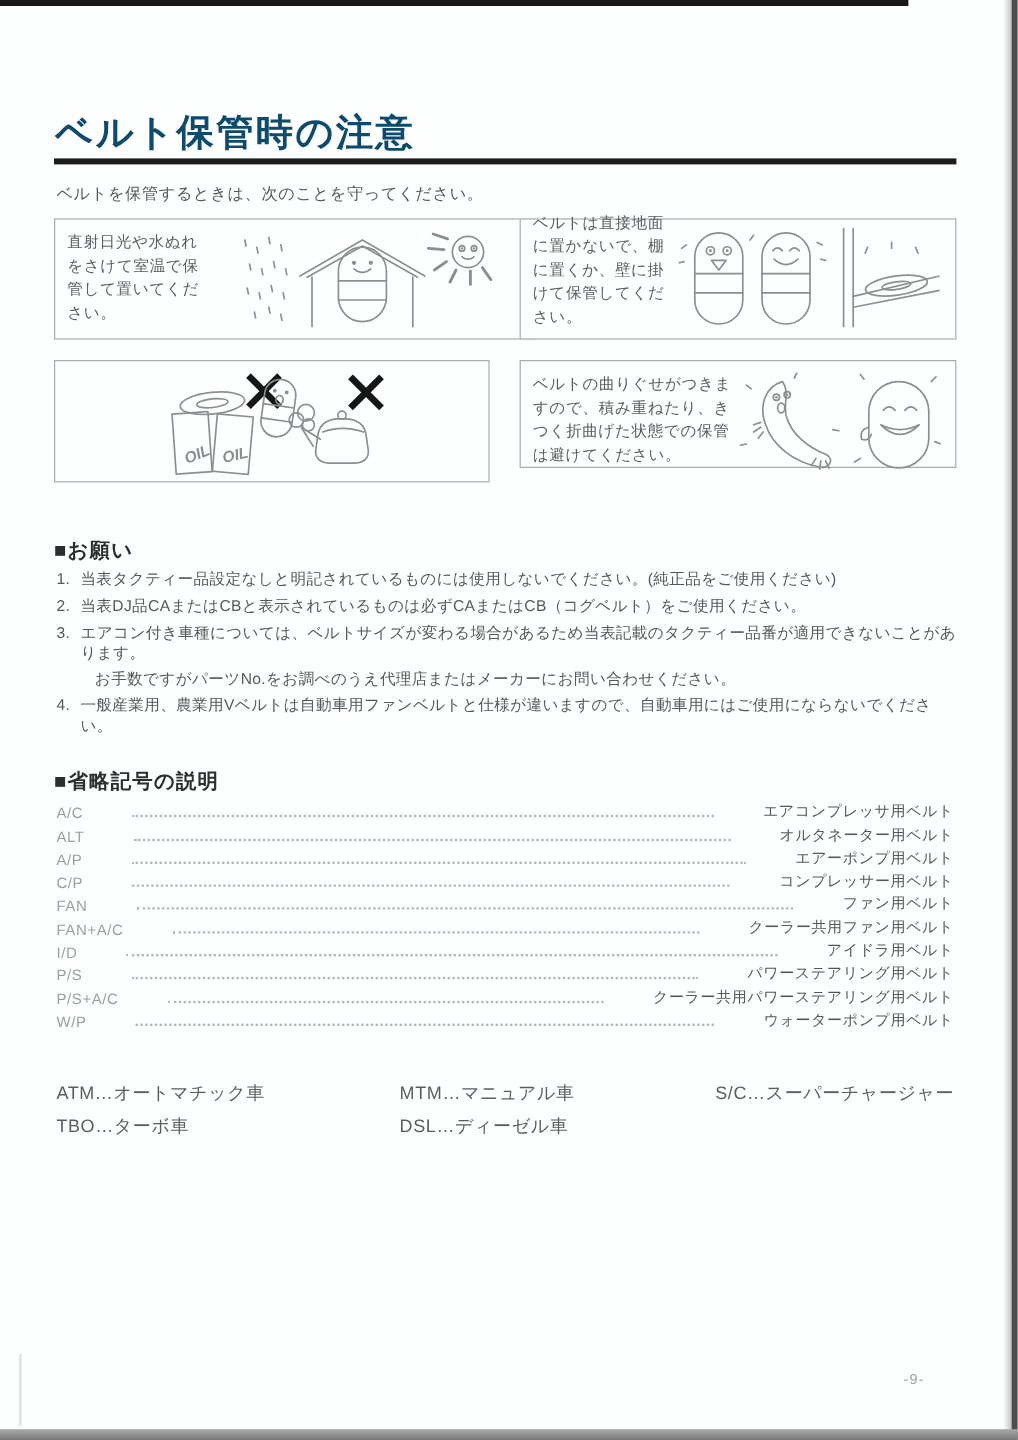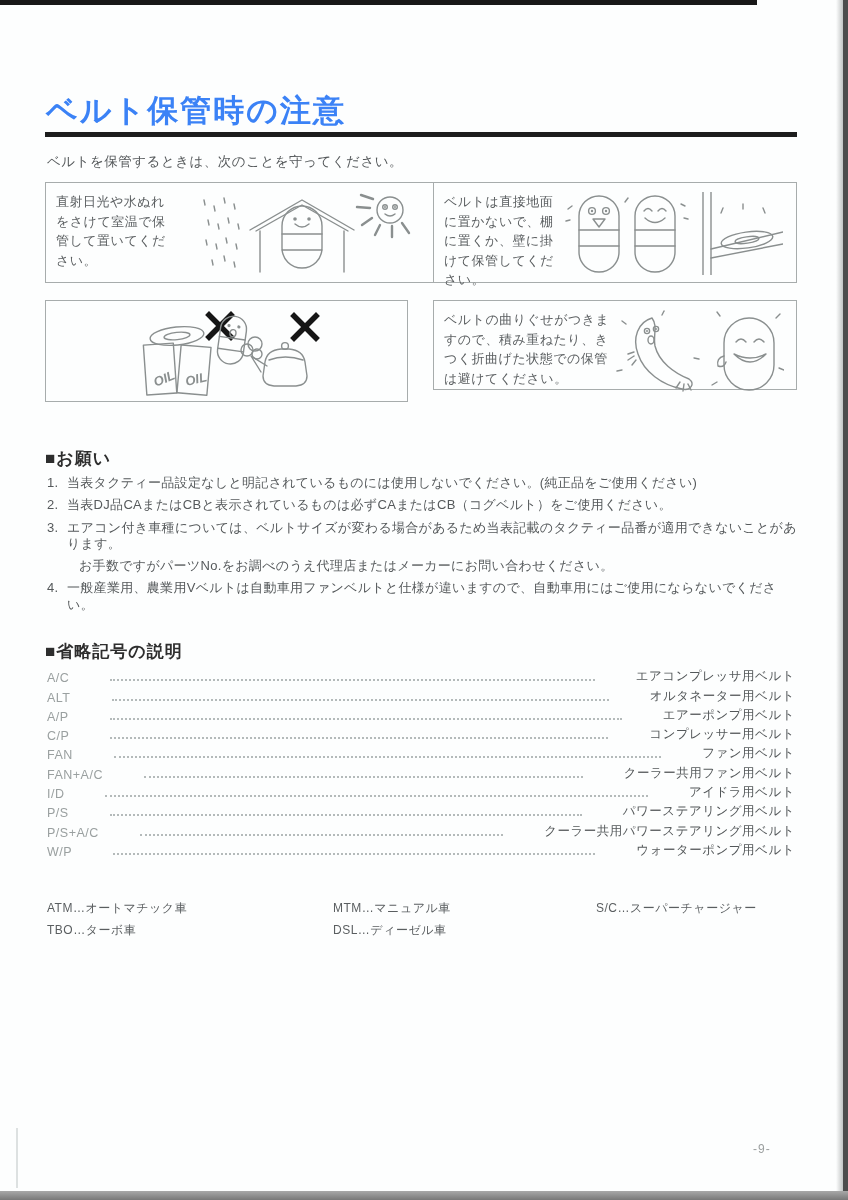--- a/index.html
+++ b/index.html
@@ -14,28 +14,28 @@
   
   .scan-top   { position:absolute; left:0; top:0; width:757px; height:5px; background:#181818; }
   .scan-right { position:absolute; right:0; top:0; width:5px; height:1200px; background:#4d4d4d; }
   .scan-right-soft { position:absolute; right:5px; top:0; width:7px; height:1200px;
     background:linear-gradient(to right, rgba(120,125,125,0) 0%, rgba(120,125,125,.45) 100%); }
   .scan-bottom { position:absolute; left:0; bottom:0; width:848px; height:9px;
     background:linear-gradient(to bottom,#a8a8a8,#787878); }
   .spine-shadow { position:absolute; left:16px; top:1128px; width:2px; height:60px; background:#dde1e1; }
 
   .title { position:absolute; left:46px; top:90px; font-size:31px; font-weight:bold;
-    color:#3b82f6; letter-spacing:2px; }
+    color:#0c4a6e; letter-spacing:2px; }
   .title-rule { position:absolute; left:45px; top:132px; width:752px; height:5px; background:#1d1d1d; }
   .intro { position:absolute; left:47px; top:153px; font-size:13.5px; color:#55595b; letter-spacing:.5px; }
 
   .note-box { position:absolute; border:1.5px solid #a7acac; background:#fdfefe;
     display:flex; align-items:flex-start; padding:9px 10px; }
   #box1 { left:45px;  top:182px; width:403px; height:101px; }
-  #box2 { left:433px; top:182px; width:364px; height:101px; }
+  #box2 { left:433px; top:182px; width:364px; height:101px;align-items:flex-end; }
   #box3 { left:45px;  top:300px; width:363px; height:102px; }
   #box4 { left:433px; top:300px; width:364px; height:90px; }
   .note-text { font-size:13px; line-height:1.5; color:#5a5e60; letter-spacing:.5px; flex:none; }
   #box1 .note-text { width:118px; }
   #box2 .note-text { width:118px; }
   #box3 .note-text { width:152px; }
   #box4 .note-text { width:170px; }
   .note-art { flex:1; display:flex; align-items:center; justify-content:center; overflow:hidden; }
   svg { display:block; }
   .ln { stroke:#8a8f8f; stroke-width:1.4; fill:none; stroke-linecap:round; stroke-linejoin:round; }
@@ -52,21 +52,21 @@
   .request-num  { width:20px; flex:none; }
   .request-lines { flex:1; }
   .request-line2 { margin-left:12px; margin-top:6px; }
 
   .abbr-list { position:absolute; left:47px; top:666px; width:748px; }
   .abbr-row  { display:flex; align-items:flex-end; height:19.3px; font-size:12.5px;gap:36px; }
   .abbr-code { color:#9aa0a0; letter-spacing:.5px; flex:none; }
   .abbr-leader { flex:1; border-bottom:2px dotted #b4baba; margin:0 5px 4px 5px; }
   .abbr-desc { color:#54585a; flex:none; letter-spacing:.5px; }
 
-  .vehicle-abbr { position:absolute; top:898px; font-size:12px; color:#5a5e60;
+  .vehicle-abbr { position:absolute; top:898px; font-size:15px; color:#5a5e60;
     letter-spacing:.5px; line-height:1.8; }
   #vcol1 { left:47px; }
   #vcol2 { left:333px; }
   #vcol3 { left:596px; }
 
   .page-number { position:absolute; left:753px; top:1142px; font-size:12px;
     color:#9b9f9f; letter-spacing:1px; }
 </style>
 </head>
 <body>

